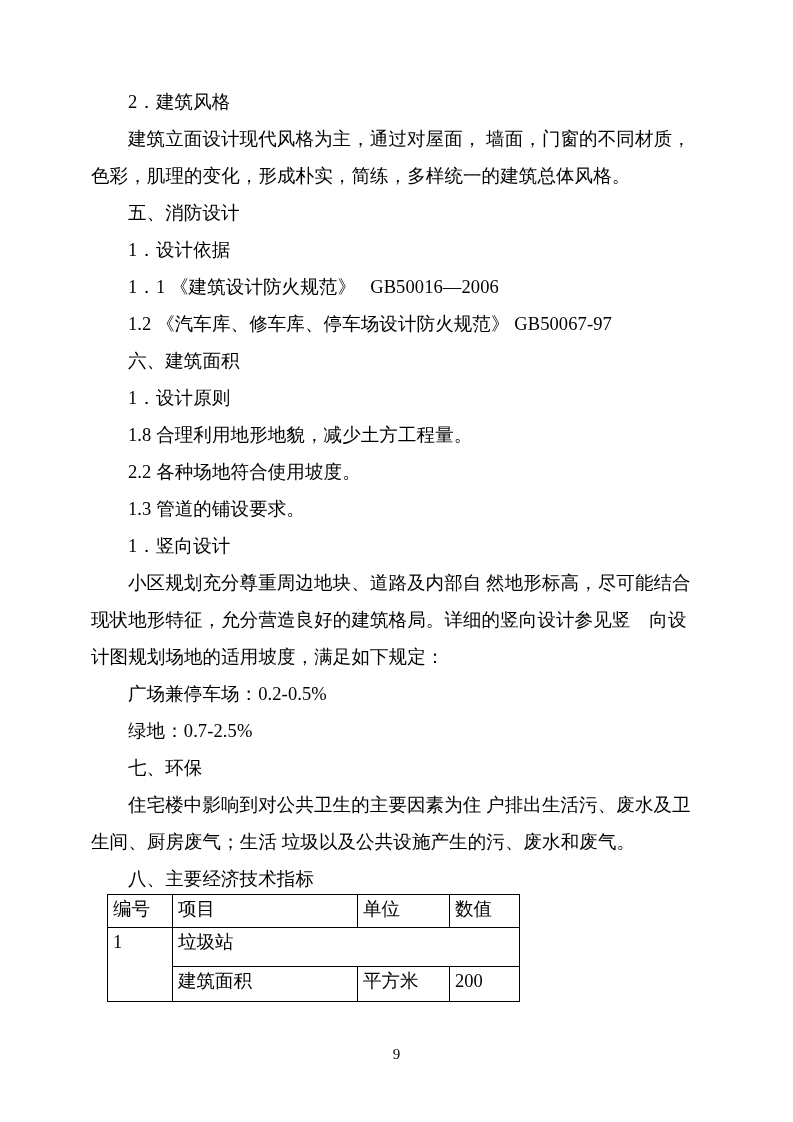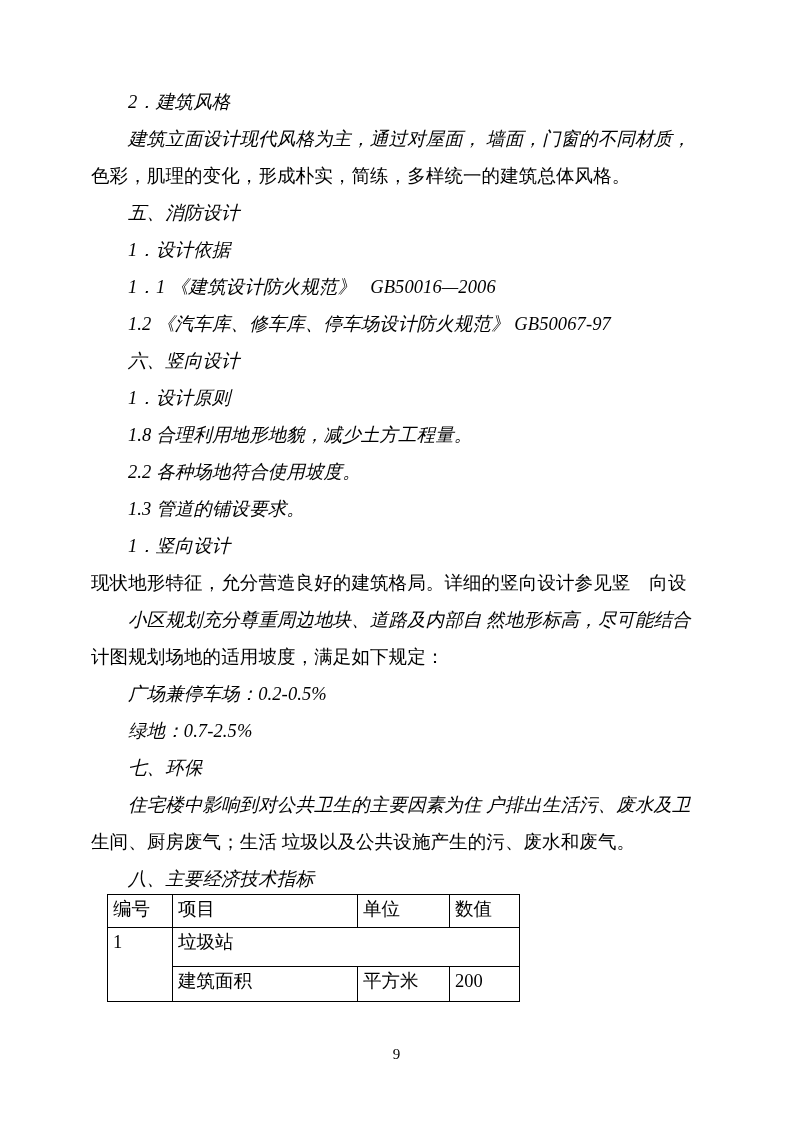--- a/index.html
+++ b/index.html
@@ -23,21 +23,20 @@
     width: 614px;
   }
   .line {
     font-size: 18.5px;
     line-height: 37px;
     white-space: pre;
     letter-spacing: 0.1px;
   }
   .line.indent {
     padding-left: 37px;
-    font-style: italic;
   }
   table.indicators {
     border-collapse: collapse;
     table-layout: fixed;
     width: 412px;
     margin-left: 16px;
     margin-top: -4px;
   }
   table.indicators th,
   table.indicators td {
@@ -72,28 +71,28 @@
 
 <div class="page">
   <div class="doc-body">
     <div class="line indent">2．建筑风格</div>
     <div class="line indent">建筑立面设计现代风格为主，通过对屋面， 墙面，门窗的不同材质，</div>
     <div class="line">色彩，肌理的变化，形成朴实，简练，多样统一的建筑总体风格。</div>
     <div class="line indent">五、消防设计</div>
     <div class="line indent">1．设计依据</div>
     <div class="line indent">1．1 《建筑设计防火规范》   GB50016—2006</div>
     <div class="line indent">1.2 《汽车库、修车库、停车场设计防火规范》 GB50067-97</div>
-    <div class="line indent">六、竖向设计</div>
+    <div class="line indent">六、建筑面积</div>
     <div class="line indent">1．设计原则</div>
     <div class="line indent">1.8 合理利用地形地貌，减少土方工程量。</div>
     <div class="line indent">2.2 各种场地符合使用坡度。</div>
     <div class="line indent">1.3 管道的铺设要求。</div>
     <div class="line indent">1．竖向设计</div>
+    <div class="line indent">小区规划充分尊重周边地块、道路及内部自 然地形标高，尽可能结合</div>
     <div class="line">现状地形特征，允分营造良好的建筑格局。详细的竖向设计参见竖    向设</div>
-    <div class="line indent">小区规划充分尊重周边地块、道路及内部自 然地形标高，尽可能结合</div>
     <div class="line">计图规划场地的适用坡度，满足如下规定：</div>
     <div class="line indent">广场兼停车场：0.2-0.5%</div>
     <div class="line indent">绿地：0.7-2.5%</div>
     <div class="line indent">七、环保</div>
     <div class="line indent">住宅楼中影响到对公共卫生的主要因素为住 户排出生活污、废水及卫</div>
     <div class="line">生间、厨房废气；生活 垃圾以及公共设施产生的污、废水和废气。</div>
     <div class="line indent">八、主要经济技术指标</div>
 
     <table class="indicators">
       <colgroup>

